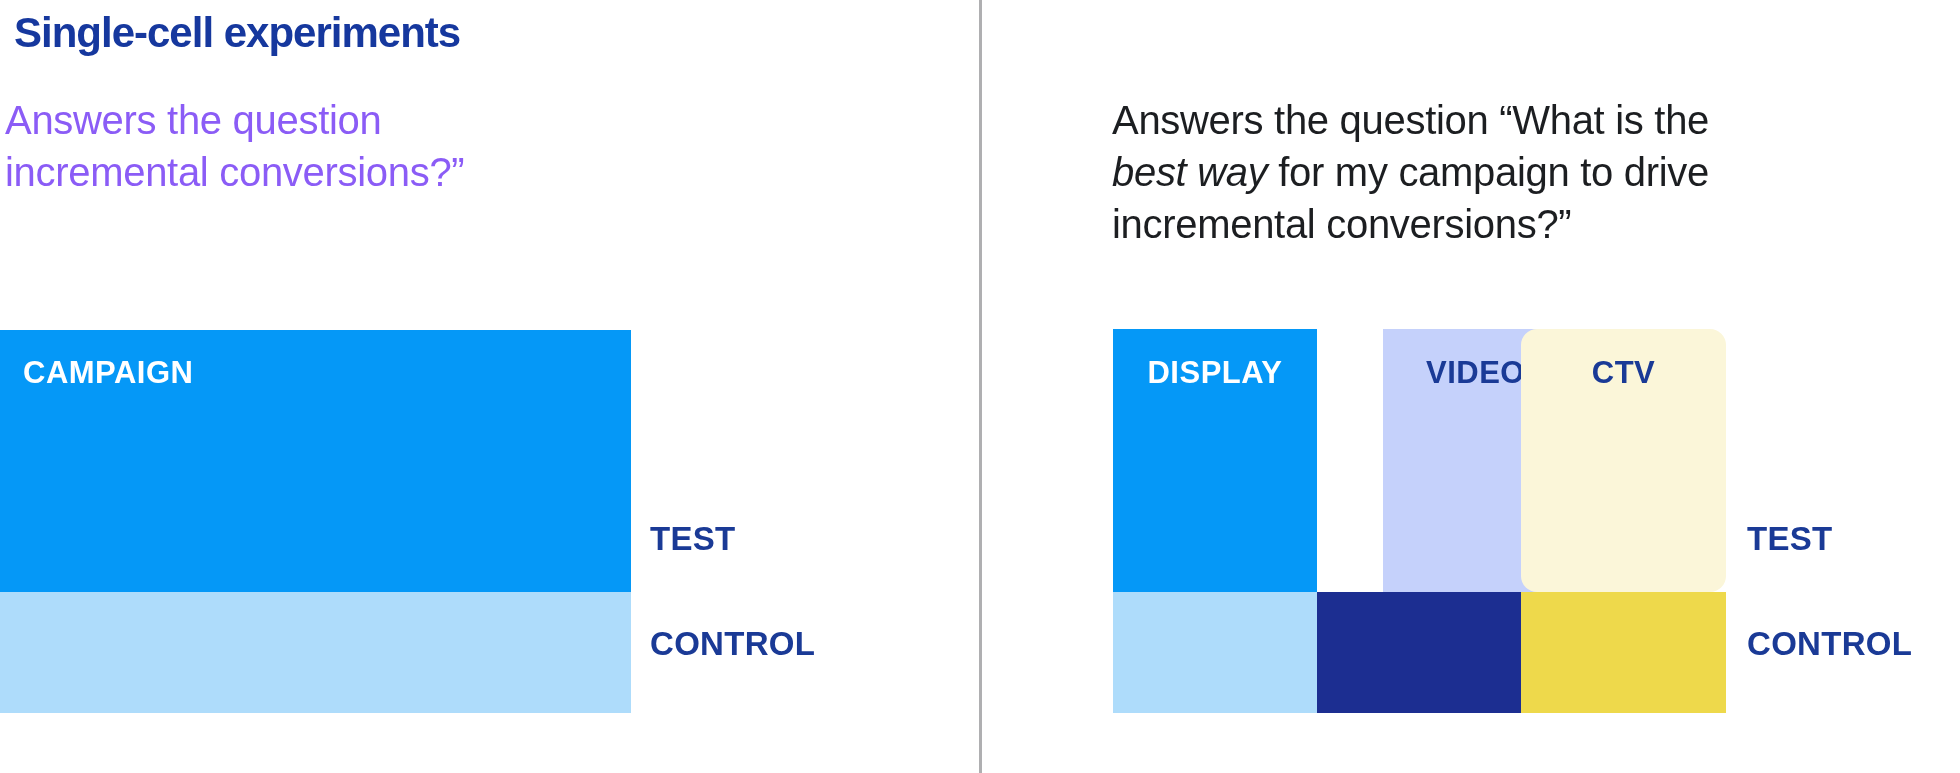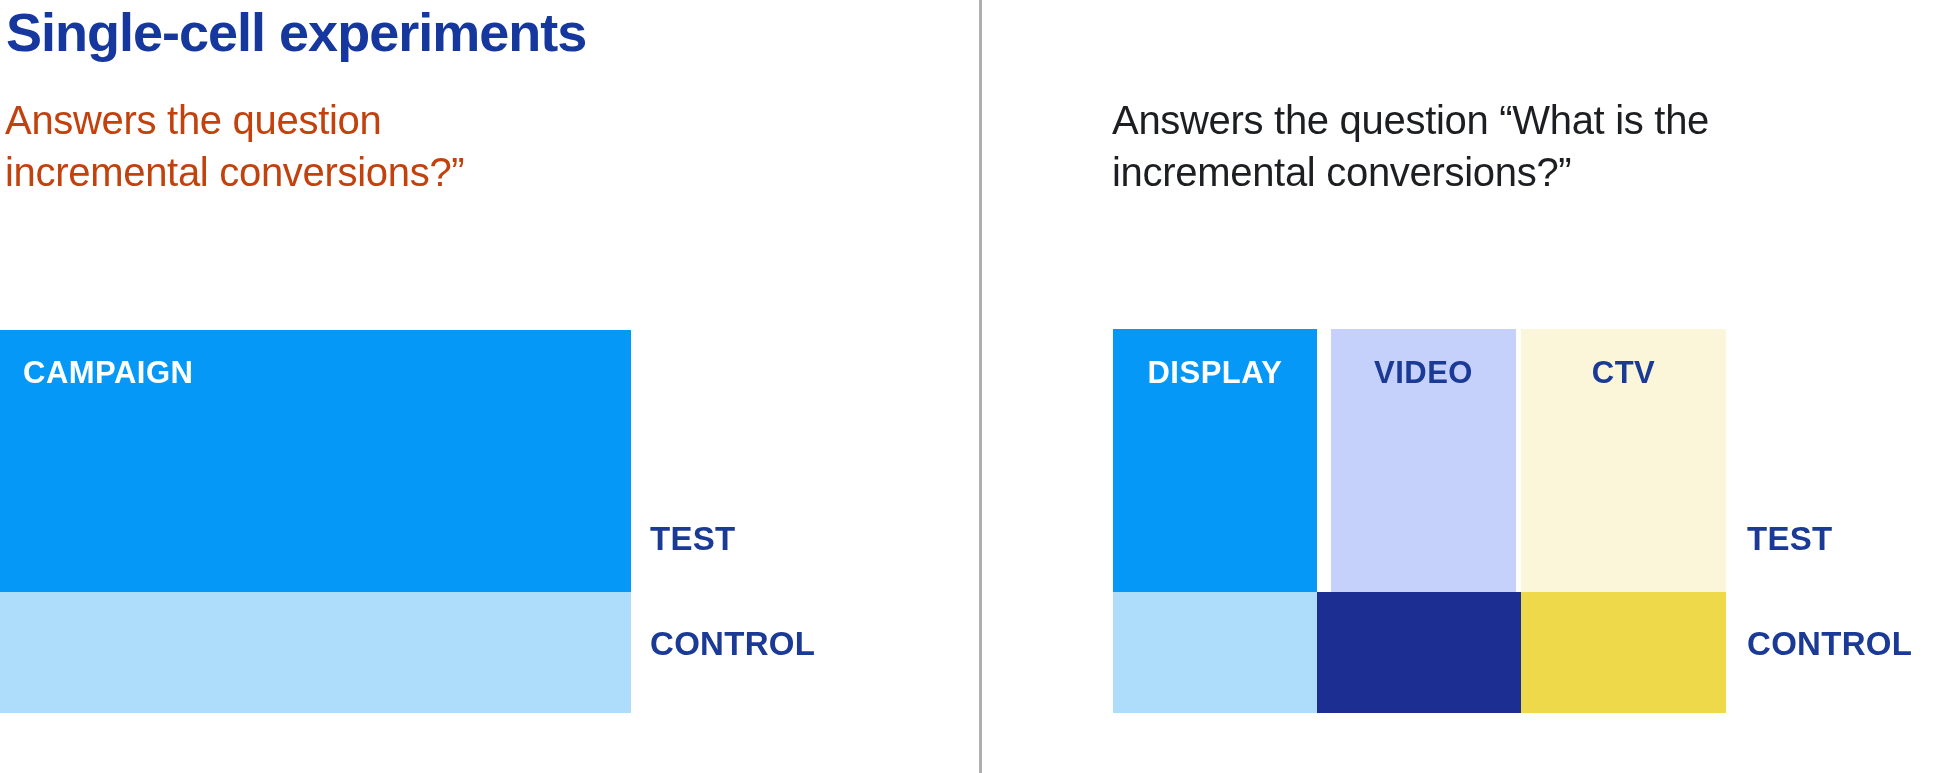--- a/index.html
+++ b/index.html
@@ -14,22 +14,22 @@
     width: 1960px; height: 773px;
     background: #ffffff;
   }
   .divider {
     position: absolute;
     left: 979px; top: 0; width: 3px; height: 773px;
   }
   .panel { position: absolute; inset: 0; }
   .title {
     position: absolute;
-    margin: 0;
-    font-size: 54px;
+    margin: 8px;
+    font-size: 42px;
     font-weight: 700;
     letter-spacing: -1px;
     line-height: 1.15;
     white-space: nowrap;
   }
   .title.left-title  { left: 6px;    top: 1px; }
   .title.right-title { left: 1112px; top: 1px; }
   .desc {
     position: absolute;
     font-size: 40px;
@@ -51,22 +51,22 @@
     letter-spacing: 0.5px;
     line-height: 1;
     white-space: nowrap;
   }
   
   .campaign-rect  { left: 0; top: 330px; width: 631px; height: 262px; }
   .campaign-label { left: 23px; top: 27px; }
   .control-strip  { left: 0; top: 592px; width: 631px; height: 121px; }
   
   .cell-display     { left: 1113px; top: 329px; width: 204px; height: 263px; }
-  .cell-video       { left: 1331px; top: 329px; width: 185px; height: 263px; }
-  .cell-ctv         { left: 1521px; top: 329px; width: 205px; height: 263px; }
+  .cell-video       { left: 1383px; top: 329px; width: 185px; height: 263px; }
+  .cell-ctv         { left: 1521px; top: 329px; width: 205px; height: 263px; border-radius: 16px; }
   .cell-display-ctl { left: 1113px; top: 592px; width: 204px; height: 121px; }
   .cell-video-ctl   { left: 1317px; top: 592px; width: 204px; height: 121px; }
   .cell-ctv-ctl     { left: 1521px; top: 592px; width: 205px; height: 121px; }
   .grid-cell-label {
     position: absolute;
     left: 0; right: 0; top: 28px;
     text-align: center;
     font-size: 31px;
     font-weight: 700;
     letter-spacing: 0.5px;
@@ -89,39 +89,40 @@
 </head>
 <body>
 
 <div class="canvas">
 
   <div class="divider" style="background-color: rgb(175, 175, 177);"></div>
 
   <section class="panel">
     <h1 class="title left-title" style="color: rgb(22, 56, 158);">Single-cell experiments</h1>
 
-    <div class="desc left-desc" style="color: #c2410c;">
+    <div class="desc left-desc" style="color: #8b5cf6;">
       <div class="desc-line">Answers the question</div>
       <div class="desc-line">incremental conversions?”</div>
     </div>
 
     <div class="cell campaign-rect" style="background-color: rgb(5, 152, 247);">
       <span class="cell-label campaign-label" style="color: rgb(255, 255, 255);">CAMPAIGN</span>
     </div>
 
     <div class="cell control-strip" style="background-color: rgb(174, 220, 251);"></div>
 
     <span class="side-label test-left" style="color: rgb(26, 58, 150);">TEST</span>
     <span class="side-label control-left" style="color: rgb(26, 58, 150);">CONTROL</span>
   </section>
 
   <section class="panel">
 
     <div class="desc right-desc" style="color: rgb(28, 30, 33);">
       <div class="desc-line">Answers the question “What is the</div>
+      <div class="desc-line"><em>best way</em><span> for my campaign to drive</span></div>
       <div class="desc-line">incremental conversions?”</div>
     </div>
 
     <div class="cell cell-display" style="background-color: rgb(5, 152, 247);">
       <span class="grid-cell-label" style="color: rgb(255, 255, 255);">DISPLAY</span>
     </div>
     <div class="cell cell-video" style="background-color: rgb(197, 209, 251);">
       <span class="grid-cell-label" style="color: rgb(26, 58, 150);">VIDEO</span>
     </div>
     <div class="cell cell-ctv" style="background-color: rgb(251, 246, 217);">

